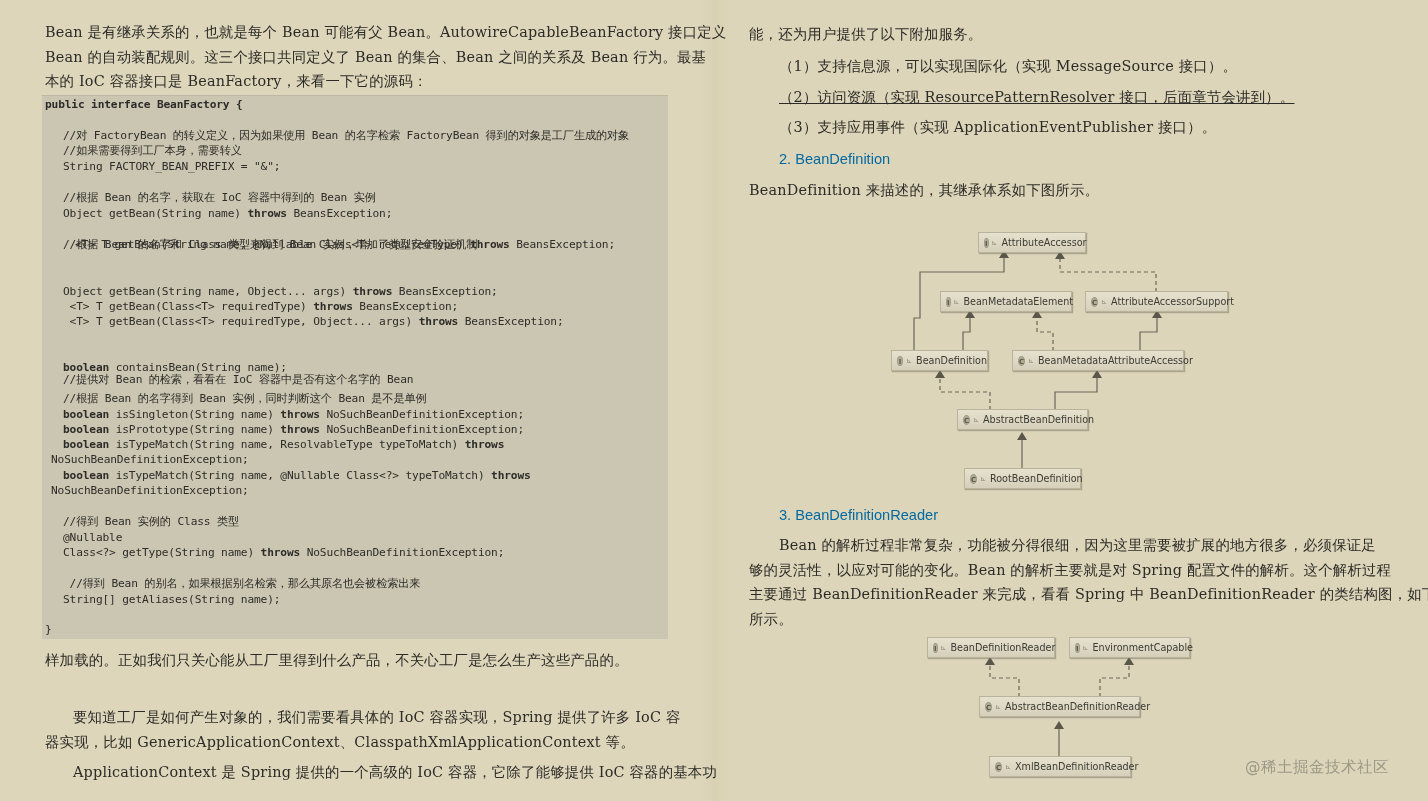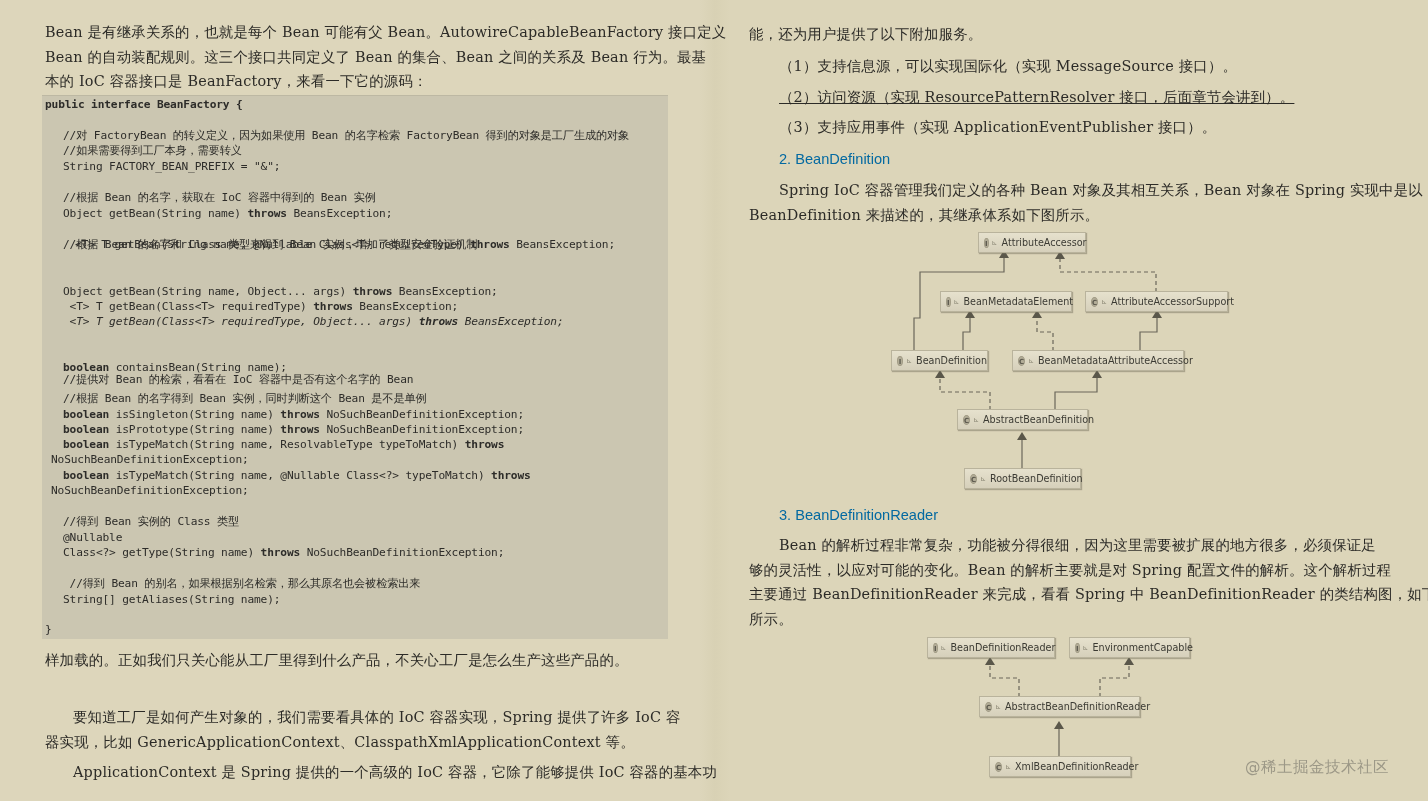--- a/index.html
+++ b/index.html
@@ -103,21 +103,21 @@
 <div class="code-line" style="left:63px; top:159px;">String FACTORY_BEAN_PREFIX = "&amp;";</div>
 
 <div class="code-line" style="left:63px; top:190px;">//根据 Bean 的名字，获取在 IoC 容器中得到的 Bean 实例</div>
 <div class="code-line" style="left:63px; top:206px;">Object getBean(String name) <b>throws</b> BeansException;</div>
 
 <div class="code-line" style="left:63px; top:237px;">//根据 Bean 的名字和 Class 类型来得到 Bean 实例，增加了类型安全验证机制</div>
 <div class="code-line" style="left:63px; top:237px;margin-left:12px;">&lt;T&gt; T getBean(String name, @Nullable Class&lt;T&gt; requiredType) <b>throws</b> BeansException;</div>
 
 <div class="code-line" style="left:63px; top:284px;">Object getBean(String name, Object... args) <b>throws</b> BeansException;</div>
 <div class="code-line" style="left:63px; top:299px;"> &lt;T&gt; T getBean(Class&lt;T&gt; requiredType) <b>throws</b> BeansException;</div>
-<div class="code-line" style="left:63px; top:314px;font-style:italic;"> &lt;T&gt; T getBean(Class&lt;T&gt; requiredType, Object... args) <b>throws</b> BeansException;</div>
+<div class="code-line" style="left:63px; top:314px;"> &lt;T&gt; T getBean(Class&lt;T&gt; requiredType, Object... args) <b>throws</b> BeansException;</div>
 
 <div class="code-line" style="left:63px; top:345px;margin-top:27px;">//提供对 Bean 的检索，看看在 IoC 容器中是否有这个名字的 Bean</div>
 <div class="code-line" style="left:63px; top:360px;"><b>boolean</b> containsBean(String name);</div>
 
 <div class="code-line" style="left:63px; top:391px;">//根据 Bean 的名字得到 Bean 实例，同时判断这个 Bean 是不是单例</div>
 <div class="code-line" style="left:63px; top:407px;"><b>boolean</b> isSingleton(String name) <b>throws</b> NoSuchBeanDefinitionException;</div>
 <div class="code-line" style="left:63px; top:422px;"><b>boolean</b> isPrototype(String name) <b>throws</b> NoSuchBeanDefinitionException;</div>
 <div class="code-line" style="left:63px; top:437px;"><b>boolean</b> isTypeMatch(String name, ResolvableType typeToMatch) <b>throws</b></div>
 <div class="code-line" style="left:51px; top:452px;">NoSuchBeanDefinitionException;</div>
 <div class="code-line" style="left:63px; top:468px;"><b>boolean</b> isTypeMatch(String name, @Nullable Class&lt;?&gt; typeToMatch) <b>throws</b></div>
@@ -143,21 +143,20 @@
   <span class="line" style="padding-left:28px;">ApplicationContext 是 Spring 提供的一个高级的 IoC 容器，它除了能够提供 IoC 容器的基本功</span>
 </div>
 
 <div class="para" style="left:749px; top:22px;">能，还为用户提供了以下附加服务。</div>
 <div class="para" style="left:779px; top:54px;">（1）支持信息源，可以实现国际化（实现 MessageSource 接口）。</div>
 <div class="para" style="left:779px; top:85px;text-decoration:underline;">（2）访问资源（实现 ResourcePatternResolver 接口，后面章节会讲到）。</div>
 <div class="para" style="left:779px; top:115px;">（3）支持应用事件（实现 ApplicationEventPublisher 接口）。</div>
 
 <div class="heading" style="left:779px; top:151px;">2.   BeanDefinition</div>
 <div class="para" style="left:749px; top:178px;">
-  <span class="line" style="padding-left:30px;">Spring IoC 容器管理我们定义的各种 Bean 对象及其相互关系，Bean 对象在 Spring 实现中是以</span>
   <span class="line">BeanDefinition 来描述的，其继承体系如下图所示。</span>
 </div>
 
 <svg class="uml-lines" width="1428" height="801">
   <defs>
     <marker id="tri" viewBox="0 0 10 10" refX="5" refY="0" markerWidth="8" markerHeight="8" orient="auto-start-reverse">
       <path d="M0,10 L5,0 L10,10 z" fill="#5a574a"></path>
     </marker>
   </defs>
   <g stroke="#6a675a" stroke-width="1.2" fill="none">

